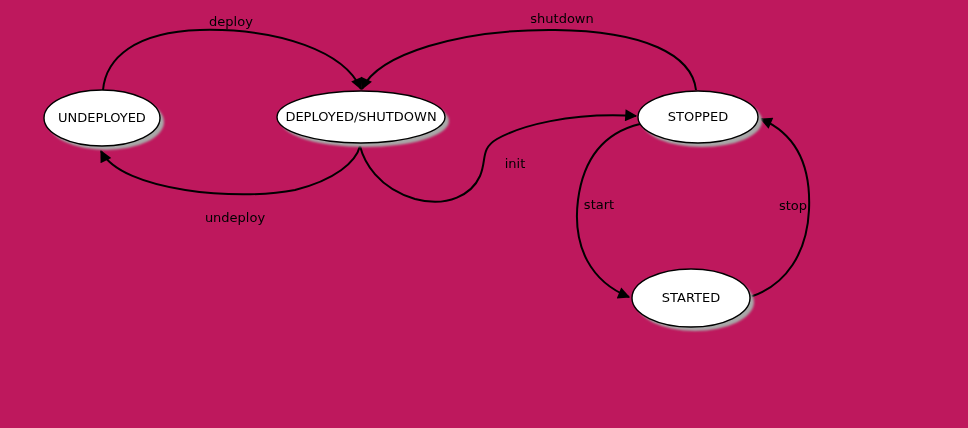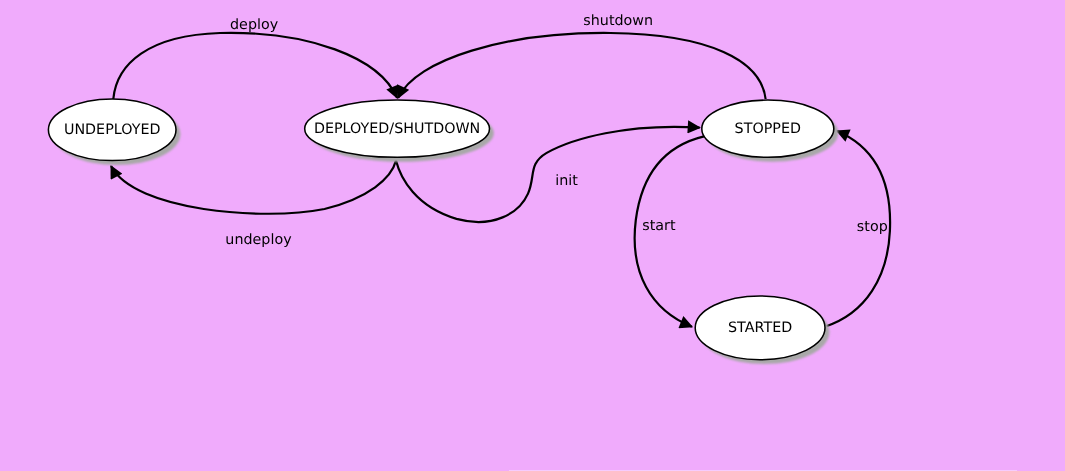--- a/index.html
+++ b/index.html
@@ -6,21 +6,21 @@
   html, body {
     margin: 0;
     padding: 0;
     background: #ffffff;
     font-family: "DejaVu Sans", "Liberation Sans", sans-serif;
   }
   .canvas {
     position: relative;
     width: 968px;
     height: 428px;
-    background: #f0abfc;
+    background: #be185d;
     overflow: hidden;
   }
   svg text {
     font-family: "DejaVu Sans", "Liberation Sans", sans-serif;
     font-size: 13px;
     fill: #000000;
   }
   .state-shape {
     fill: #ffffff;
     stroke: #000000;

